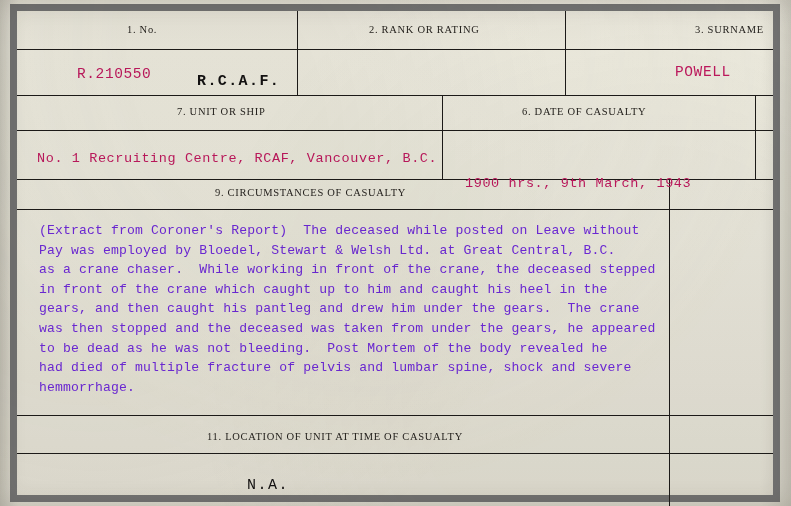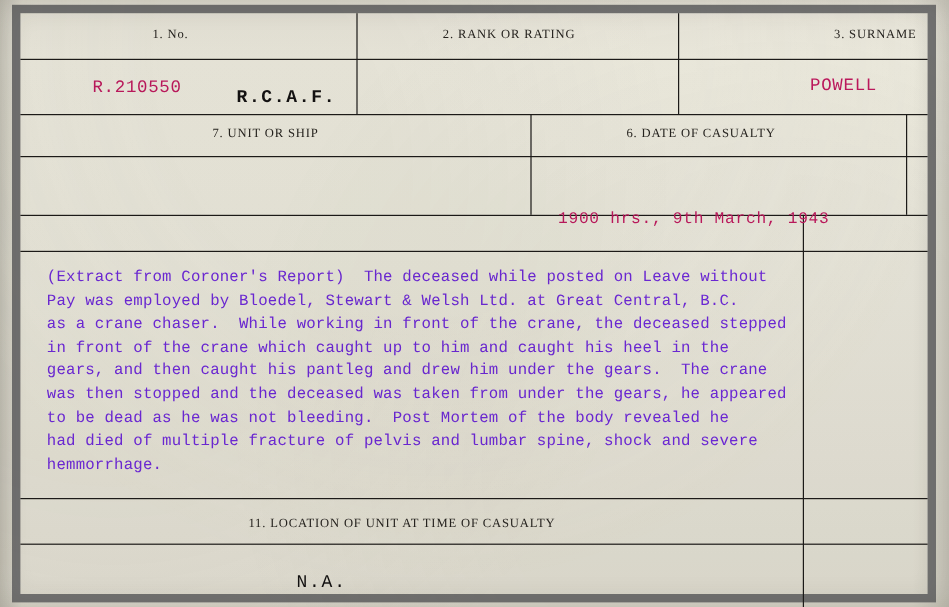--- a/index.html
+++ b/index.html
@@ -141,22 +141,24 @@
     <div class="cap" style="left:352px; top:13px;">2.  RANK OR RATING</div>
     <div class="cap" style="left:678px; top:13px;">3.  SURNAME</div>
 
     <div class="val" style="left:60px; top:55px;">R.210550</div>
     <div class="stamp" style="left:180px; top:62px;">R.C.A.F.</div>
     <div class="val" style="left:658px; top:53px;">POWELL</div>
 
     <div class="cap" style="left:160px; top:95px;">7.  UNIT OR SHIP</div>
     <div class="cap" style="left:505px; top:95px;">6.  DATE OF CASUALTY</div>
 
+    <div class="val val-sm" style="left:20px; top:140px;">No. 1 Recruiting Centre, RCAF, Vancouver, B.C.</div>
     <div class="val val-sm" style="left:448px; top:140px;margin-top:25px;">1900 hrs., 9th March, 1943</div>
 
+    <div class="cap" style="left:198px; top:176px;">9.  CIRCUMSTANCES OF CASUALTY</div>
 
     <div class="body-text">(Extract from Coroner's Report)  The deceased while posted on Leave without Pay was employed by Bloedel, Stewart &amp; Welsh Ltd. at Great Central, B.C.
 as a crane chaser.  While working in front of the crane, the deceased stepped in front of the crane which caught up to him and caught his heel in the
 gears, and then caught his pantleg and drew him under the gears.  The crane
 was then stopped and the deceased was taken from under the gears, he appeared to be dead as he was not bleeding.  Post Mortem of the body revealed he
 had died of multiple fracture of pelvis and lumbar spine, shock and severe
 hemmorrhage.</div>
 
     <div class="cap" style="left:190px; top:420px;">11.  LOCATION OF UNIT AT TIME OF CASUALTY</div>
 

